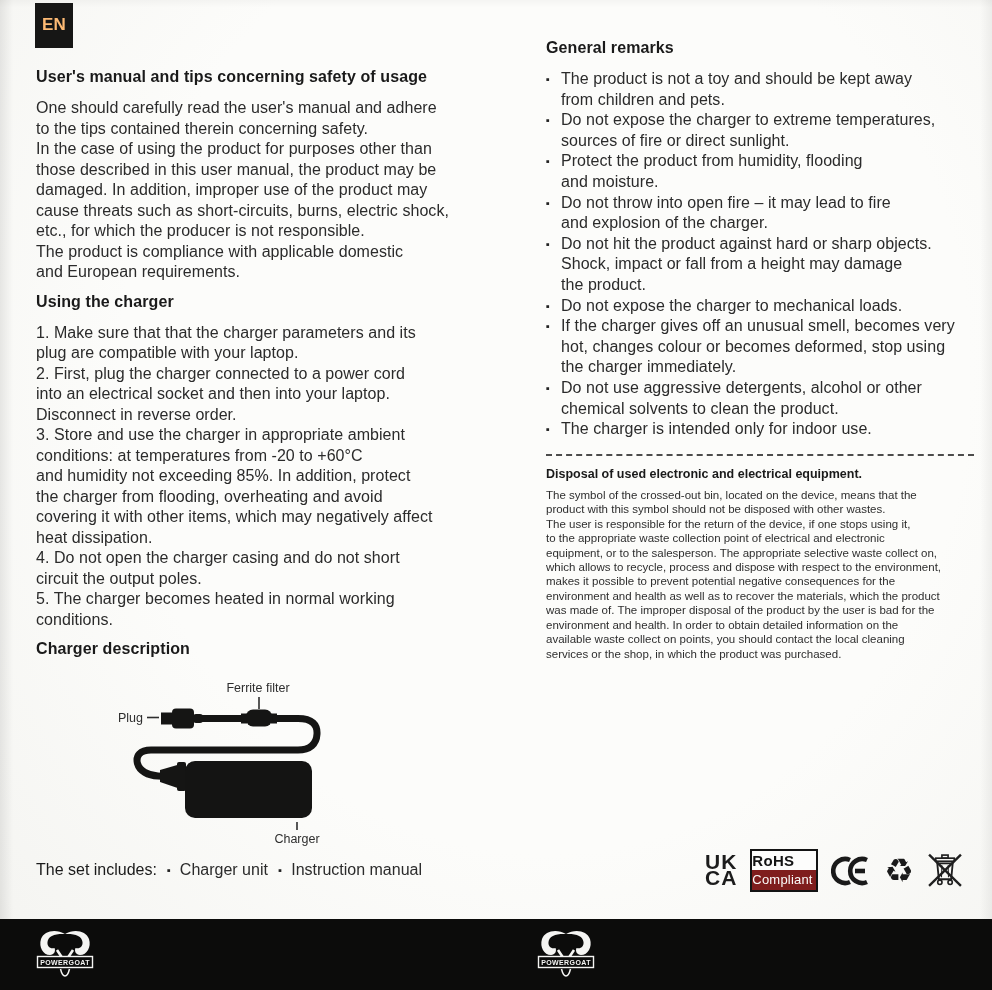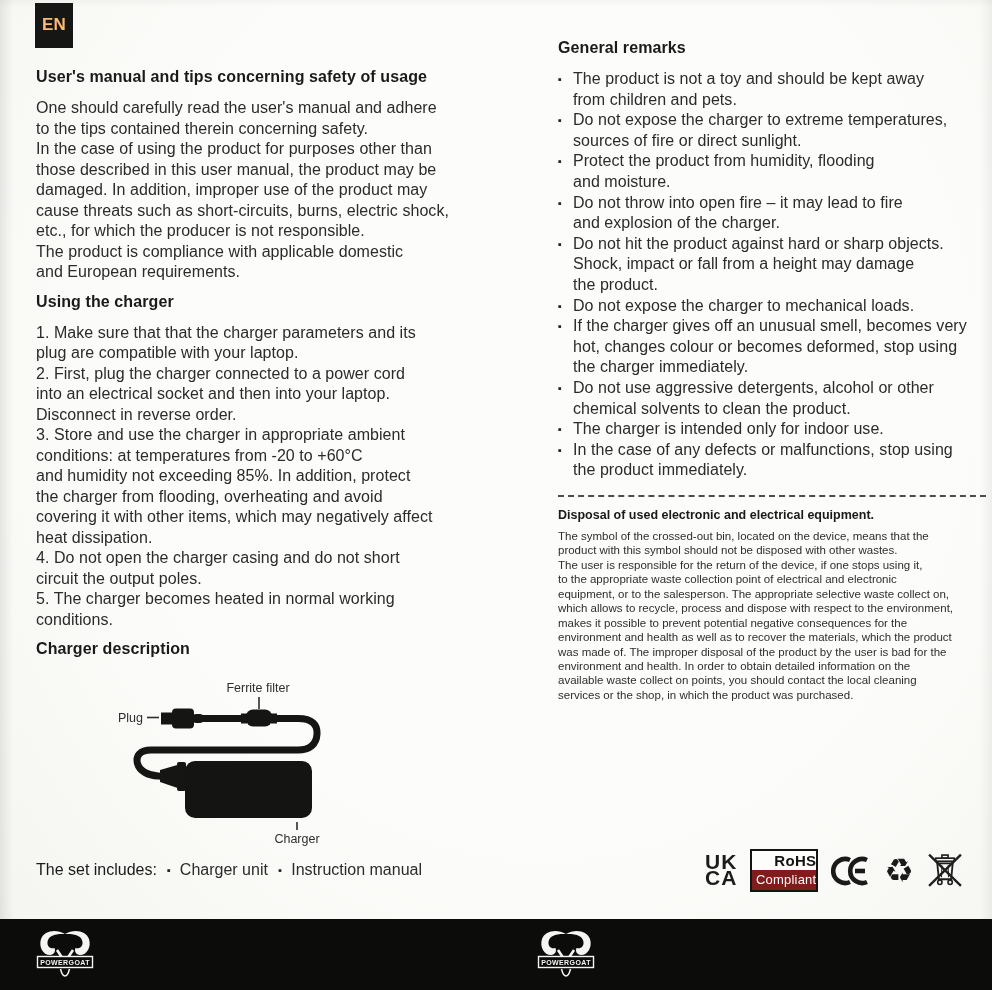--- a/index.html
+++ b/index.html
@@ -18,21 +18,21 @@
       linear-gradient(180deg, rgba(0,0,0,0.03), rgba(0,0,0,0) 8px);
   }
   .en-badge {
     position:absolute; left:35px; top:3px; width:38px; height:45px;
     background:#161615; color:#fdba74; font-weight:bold; font-size:17px;
     display:flex; align-items:flex-end; justify-content:center; padding-bottom:13px;
     box-sizing:border-box; letter-spacing:0.3px;
   }
   .col { position:absolute; }
   .col-left  { left:36px; top:60px; width:446px; }
-  .col-right { left:558px; top:39px; width:434px; }
+  .col-right { left:546px; top:39px; width:434px; }
   h2.sec { font-size:16px; font-weight:bold; color:#1a1a1a; margin:10px 0 12px; letter-spacing:0.1px; }
   .col-left h2.sec:first-child { margin-top:8px; }
   .col-right h2.sec:first-child { margin-top:0; }
   .body-lines {
     margin:0 0 7px; font-size:16px; line-height:20.5px; white-space:pre-line;
     letter-spacing:0.05px; color:#2b2b2b;
   }
   ul.remarks { list-style:none; margin:0; padding:0; }
   ul.remarks li {
     position:relative; padding-left:15px; font-size:16px; line-height:20.6px;
@@ -46,21 +46,21 @@
   .small-lines { margin:0; font-size:11.5px; line-height:14.45px; white-space:pre-line; color:#2e2e2e; }
   .diagram { display:block; margin-top:2px; }
   .diagram text { font-family:"Liberation Sans","DejaVu Sans",sans-serif; font-size:12.5px; fill:#2e2e2e; }
   .set-row { margin-top:15px; font-size:16px; display:flex; align-items:baseline; }
   .set-label { font-weight:normal; color:#1a1a1a; margin-right:10px; }
   .set-item { margin-right:6px; }
   .set-item .sq::before { content:'▪'; font-size:11px; color:#222; margin-right:9px; vertical-align:1px; }
   .certs { position:absolute; left:705px; top:849px; display:flex; align-items:center; gap:13px; }
   .ukca { display:flex; flex-direction:column; line-height:16.5px; font-weight:bold; font-size:21px;
           color:#1c1c1c; letter-spacing:1px; transform:scaleY(0.95); }
-  .rohs { border:2.5px solid #141414; width:64px; text-align:right; background:#fdfdfc; }
+  .rohs { border:2.5px solid #141414; width:64px; text-align:left; background:#fdfdfc; }
   .rohs-top { display:block; font-weight:bold; font-size:15px; color:#141414; padding:1px 0 1px; letter-spacing:0.3px; }
   .rohs-bottom { display:block; background:#7f1d1d; color:#fbfbfa; font-size:13px; padding:2px 0 3px; letter-spacing:0.2px; }
   .recycle { font-size:33px; color:#1a1a1a; line-height:1; font-family:"DejaVu Sans",sans-serif; }
   .footer { position:absolute; left:0; top:919px; width:992px; height:71px; background:#0c0c0b; }
   .brandlogo { position:absolute; top:8px; }
   .brandlogo.first { left:36px; }
   .brandlogo.second { left:537px; }
   .brandlogo text { font-family:"Liberation Sans","DejaVu Sans",sans-serif; }
 </style>
 </head>
@@ -171,22 +171,20 @@
 
         <li>If the charger gives off an unusual smell, becomes very
 hot, changes colour or becomes deformed, stop using
 the charger immediately.</li>
 
         <li>Do not use aggressive detergents, alcohol or other
 chemical solvents to clean the product.</li>
 
         <li>The charger is intended only for indoor use.</li>
 
-        <li>In the case of any defects or malfunctions, stop using
-the product immediately.</li>
       </ul>
 
     <div class="divider"></div>
 
     <h3 class="small-head">Disposal of used electronic and electrical equipment.</h3>
     <p class="small-lines">The symbol of the crossed-out bin, located on the device, means that the
 product with this symbol should not be disposed with other wastes.
 The user is responsible for the return of the device, if one stops using it,
 to the appropriate waste collection point of electrical and electronic
 equipment, or to the salesperson. The appropriate selective waste collect on,

